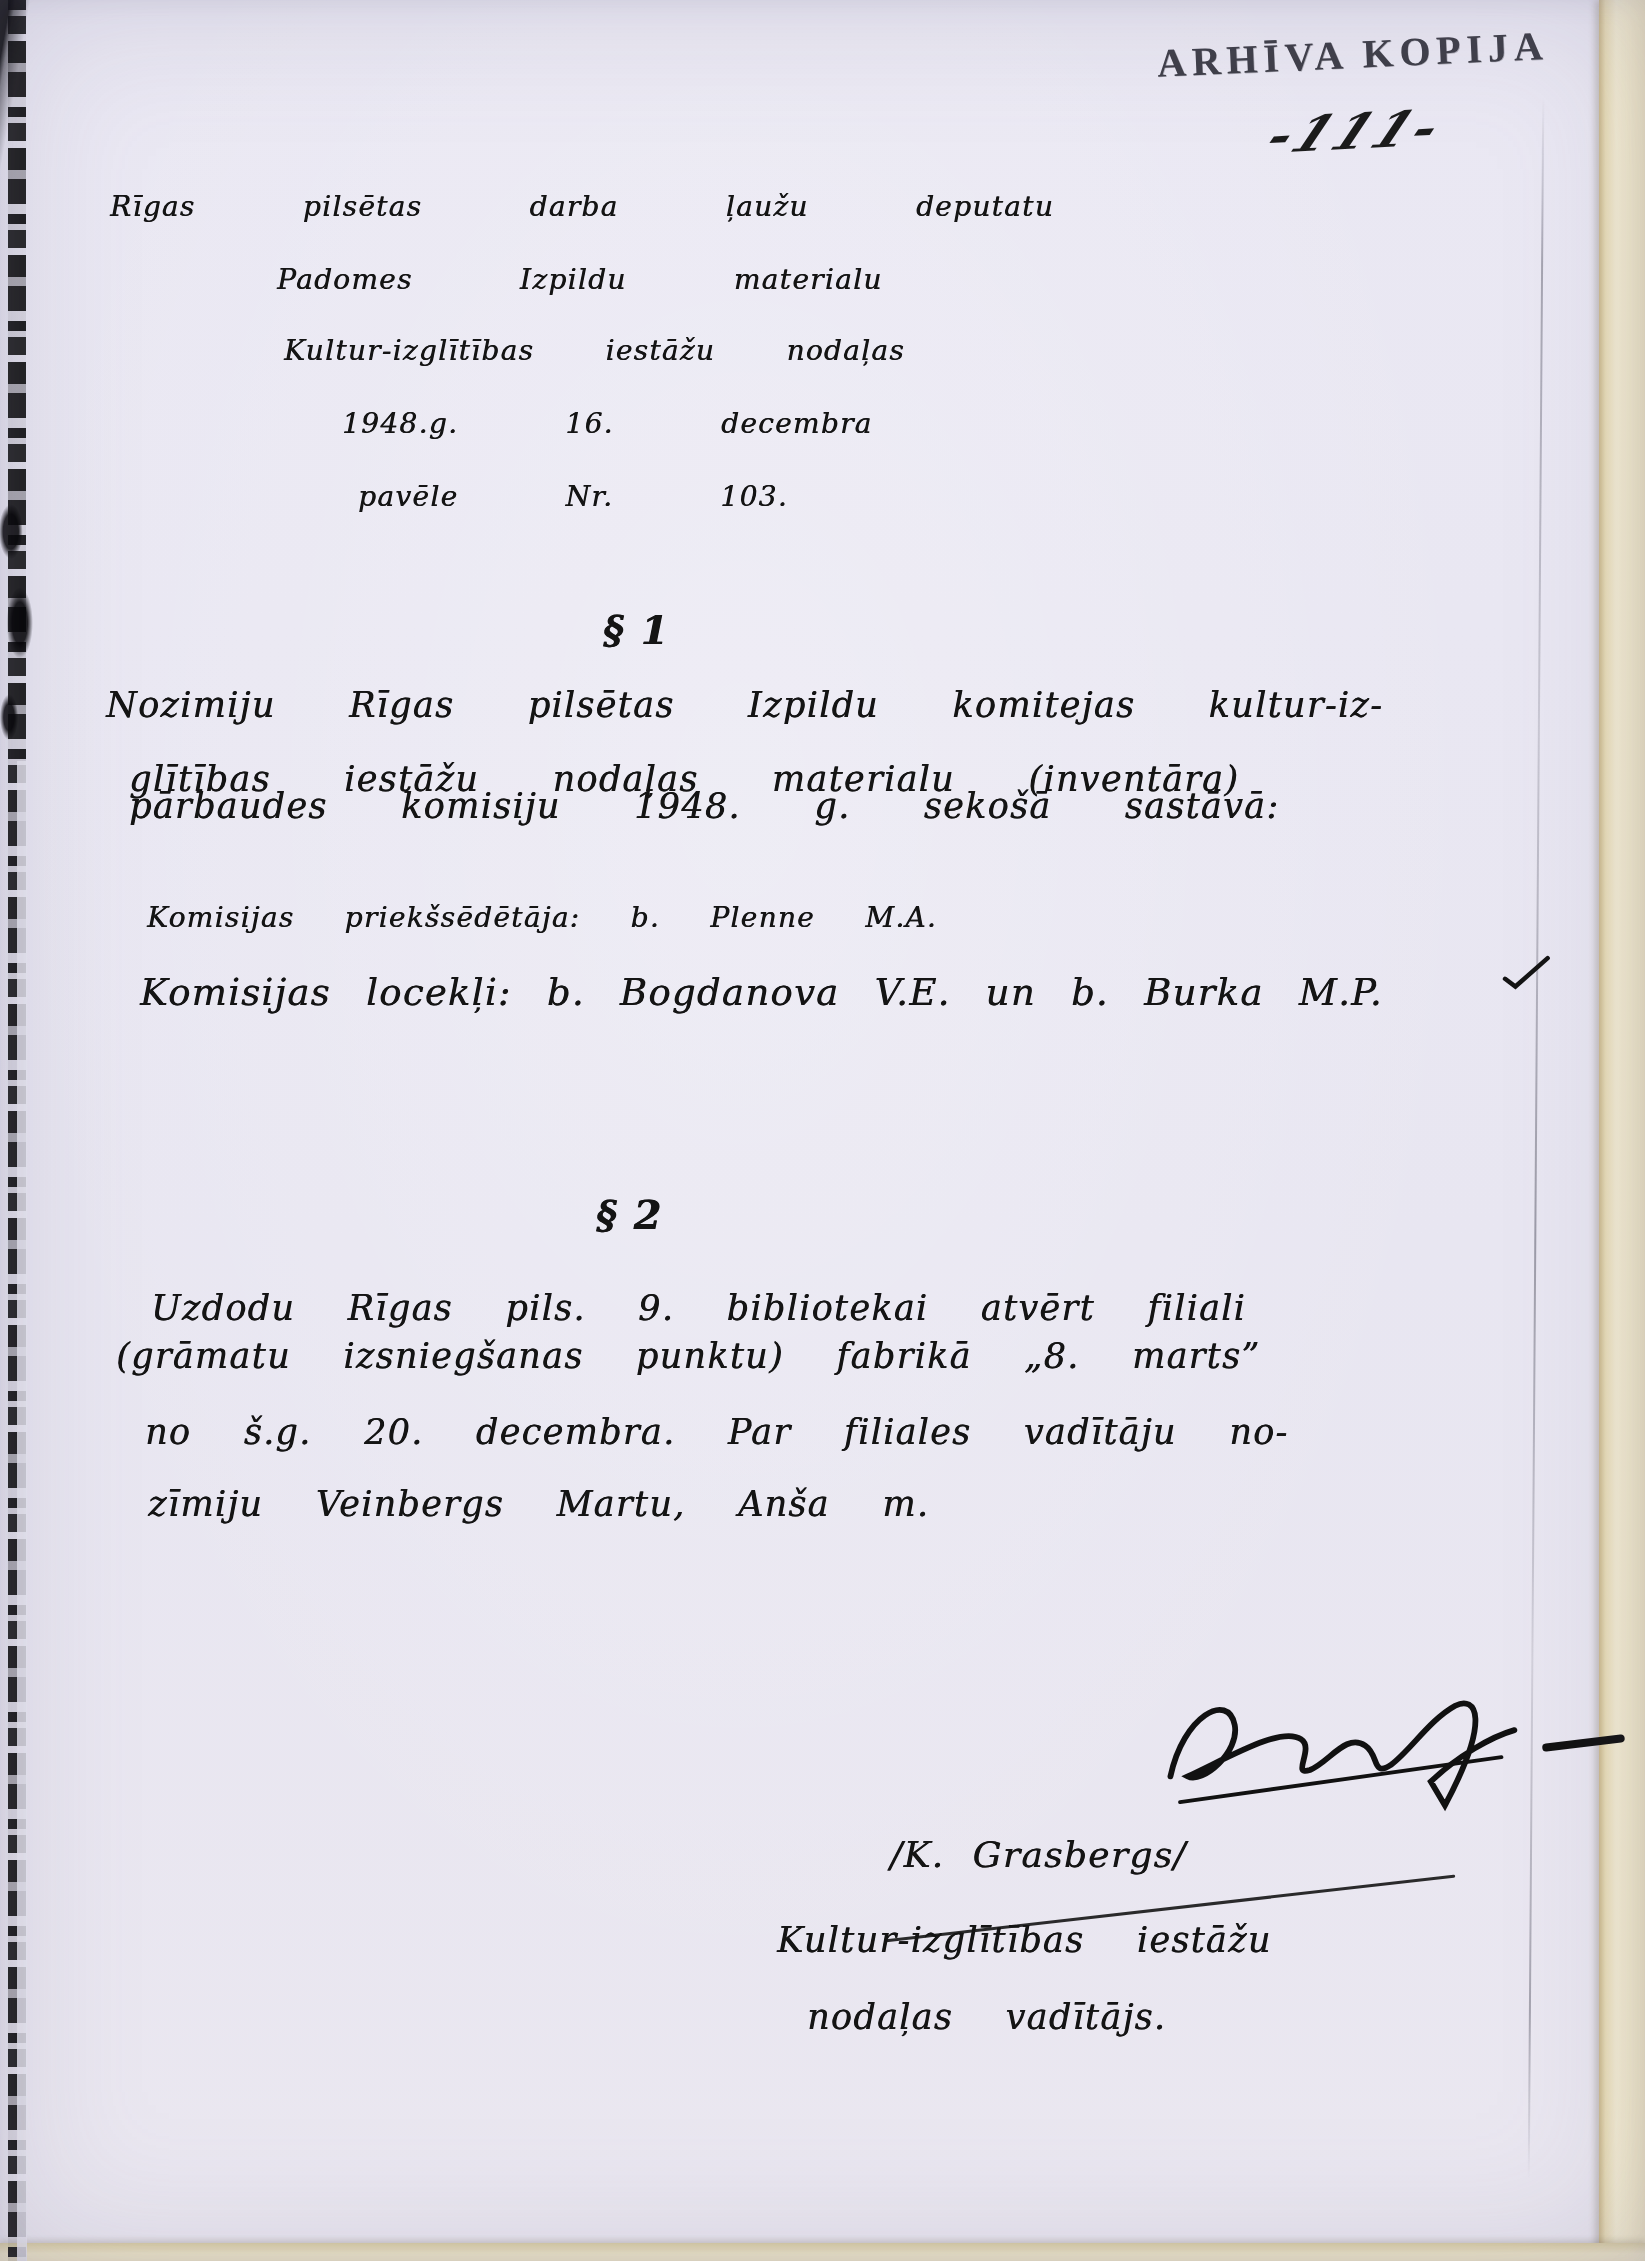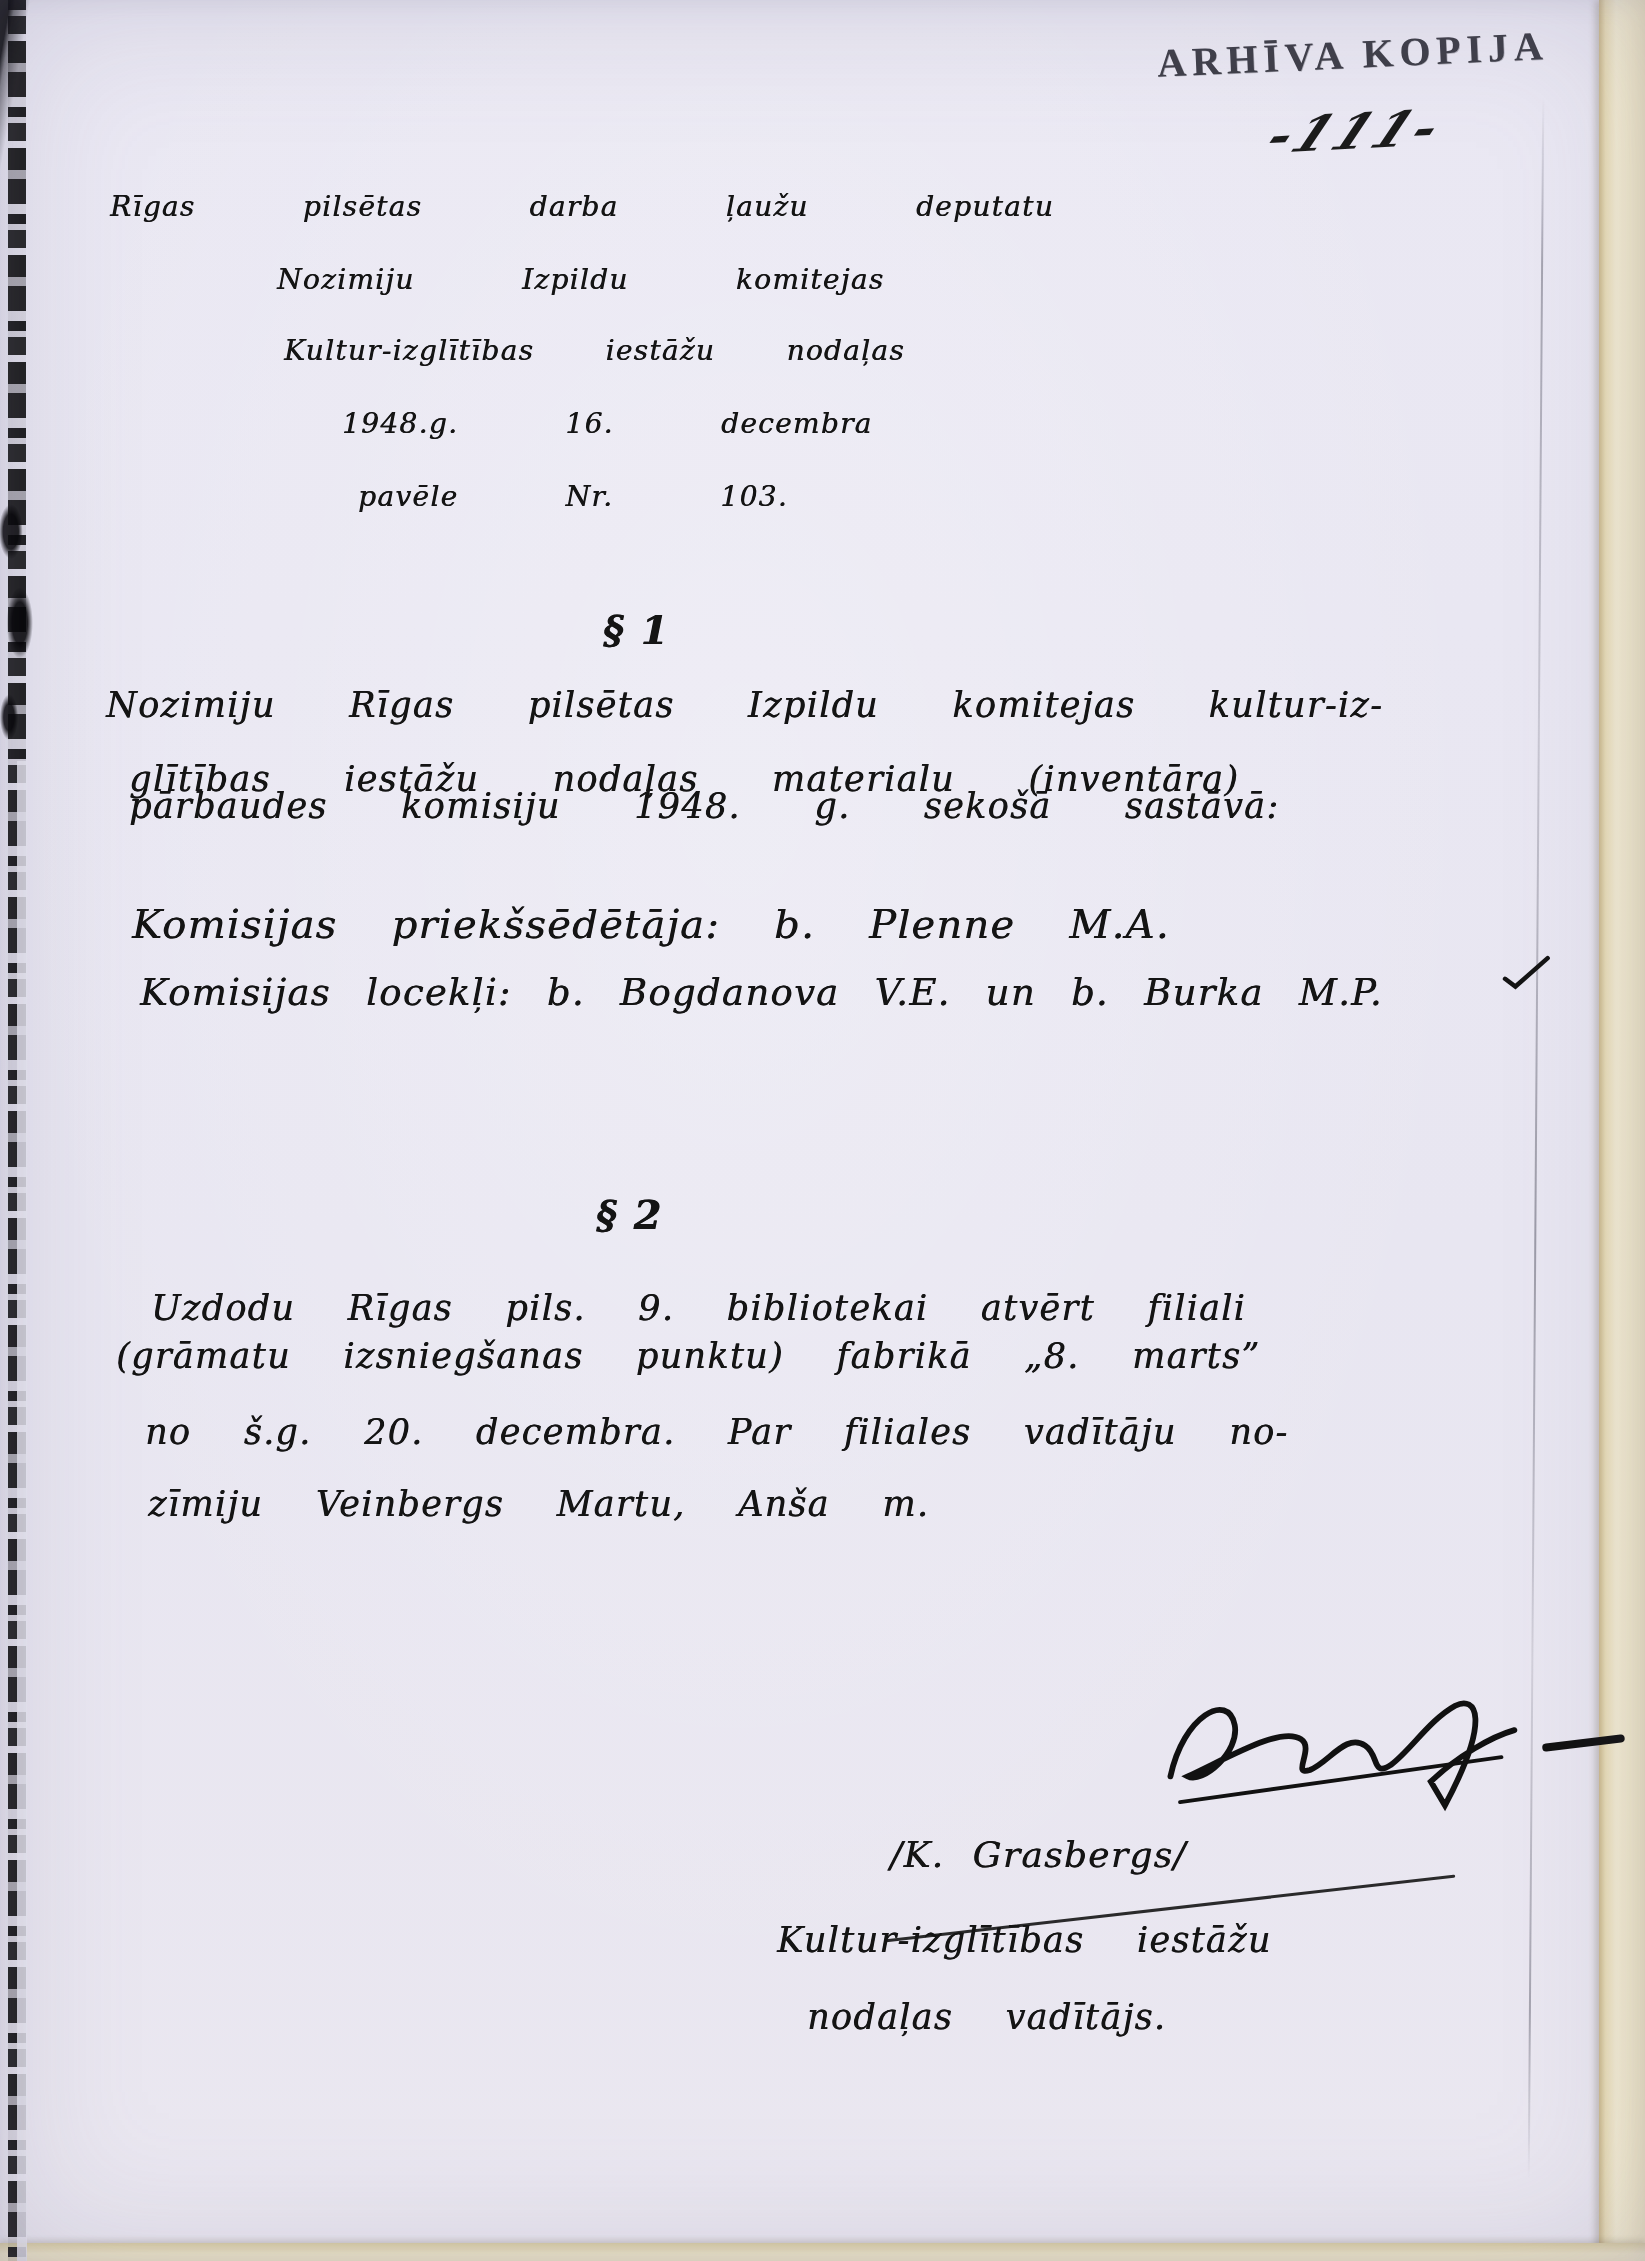--- a/index.html
+++ b/index.html
@@ -94,21 +94,21 @@
   .h-l1{left:110px;top:190px;}
   .h-l2{left:277px;top:263px;}
   .h-l3{left:284px;top:334px;}
   .h-l4{left:342px;top:407px;}
   .h-l5{left:358px;top:480px;}
 
   .s1-head{left:603px;top:606px;}
   .s1-l1{left:106px;top:685px;}
   .s1-l2{left:129px;top:759px;text-align:center;}
   .s1-l3{left:129px;top:786px;}
-  .s1-l4{left:132px;top:901px;font-size:40px;}
+  .s1-l4{left:147px;top:901px;font-size:28px;}
   .s1-l5{left:140px;top:971px;font-size:37px;}
   .s1-l6{left:135px;top:1043px;font-size:32px;}
 
   .s2-head{left:596px;top:1191px;}
   .s2-l1{left:151px;top:1262px;margin-top:26px;}
   .s2-l2{left:116px;top:1336px;}
   .s2-l3{left:145px;top:1412px;}
   .s2-l4{left:148px;top:1484px;}
 
   .sig-name{left:890px;top:1834px;font-size:36px;word-spacing:15.5px;}
@@ -136,21 +136,21 @@
   <div class="binding-edge"></div>
   <div class="binding-fade"></div>
   <div class="binding-blotch"></div>
   <div class="corner-mark"></div>
   <div class="paper-crease"></div>
 
   <div class="archive-stamp">ARHĪVA KOPIJA</div>
   <div class="page-number">-111-</div>
 
   <div class="hw hw-head ws-xl h-l1">Rīgas pilsētas darba ļaužu deputatu</div>
-  <div class="hw hw-head ws-xl h-l2">Nozimiju Izpildu komitejas</div>
+  <div class="hw hw-head ws-xl h-l2">Padomes Izpildu materialu</div>
   <div class="hw hw-head ws-l  h-l3">Kultur-izglītības iestāžu nodaļas</div>
   <div class="hw hw-head ws-xl h-l4">1948.g. 16. decembra</div>
   <div class="hw hw-head ws-xl h-l5">pavēle Nr. 103.</div>
 
   <div class="hw sec-head s1-head">§ 1</div>
   <div class="hw ws-l s1-l1">Nozimiju Rīgas pilsētas Izpildu komitejas kultur-iz-</div>
   <div class="hw ws-l s1-l2">glītības iestāžu nodaļas materialu (inventāra)</div>
   <div class="hw ws-l s1-l3">pārbaudes komisiju 1948. g. sekošā sastāvā:</div>
   <div class="hw ws-m s1-l4">Komisijas priekšsēdētāja: b. Plenne M.A.</div>
   <div class="hw ws-s s1-l5">Komisijas locekļi: b. Bogdanova V.E. un b. Burka M.P.</div>

